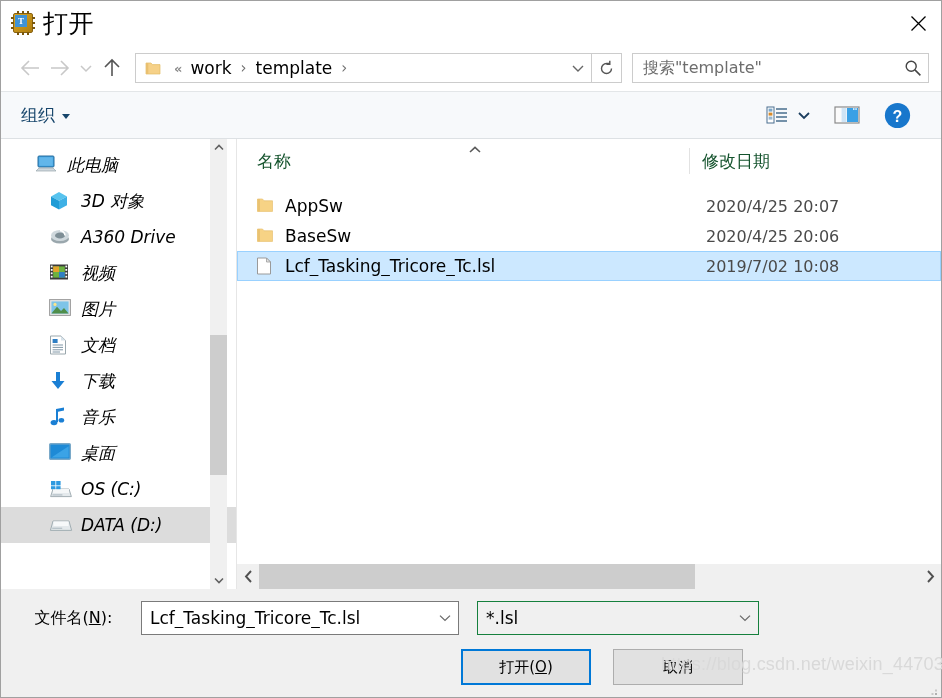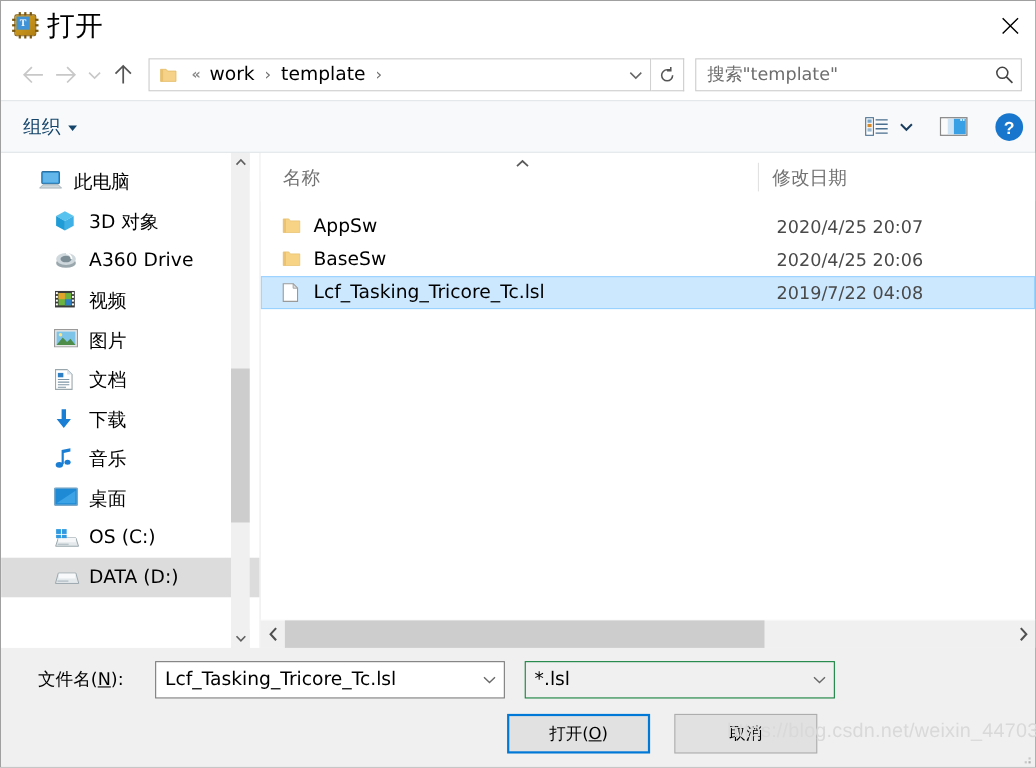--- a/index.html
+++ b/index.html
@@ -134,21 +134,21 @@
     white-space: nowrap; overflow: hidden;
   }
 
   
   .toolbar {
     height: 48px; flex: 0 0 48px;
     background: #f7f9fb;
     border-top: 1px solid #e3e6e8;
     border-bottom: 1px solid #dde1e4;
     display: flex; align-items: flex-start;
-    padding: 0 4px 0 20px;
+    padding: 0 24px 0 20px;
   }
   .tb-item {
     font-size: 17px; color: #16456b;
     font-family: "DejaVu Sans", sans-serif;
     cursor: pointer; display:flex; align-items:center;
     height: 100%;
   }
   .tb-caret {
     border-left: 4px solid transparent;
     border-right: 4px solid transparent;
@@ -171,21 +171,21 @@
   }
 
   
   .sidebar {
     width: 236px; flex: 0 0 236px;
     position: relative;
     background: #ffffff;
     border-right: 1px solid #e6e6e6;
     overflow: hidden;
   }
-  .sb-list { padding-top: 8px; }
+  .sb-list { padding-top: 8px; font-style: italic; }
   .sb-item {
     height: 36px;
     display: flex; align-items: center;
     padding-left: 34px;
     cursor: pointer;
     font-size: 17px; color: #000000;
     font-family: "DejaVu Sans", sans-serif;
     white-space: nowrap;
   }
   .sb-item.l2 { padding-left: 48px; }
@@ -225,21 +225,21 @@
     position: absolute; left: 228px; top: 0;
     width: 20px; height: 6px;
   }
   .col-head {
     height: 44px; flex: 0 0 44px;
     display: flex; align-items: flex-end;
     padding-bottom: 9px;
     background: #ffffff;
   }
   .col {
-    font-size: 17px; color: #737373;
+    font-size: 17px; color: #14532d;
     font-family: "DejaVu Sans", sans-serif;
     cursor: pointer; height: 26px;
     display: flex; align-items: center;
   }
   .col-name { width: 452px; flex: 0 0 452px; padding-left: 20px; }
   .col-date { flex: 1 1 auto; padding-left: 12px; border-left: 1px solid #e2e2e2; }
 
   .rows { flex: 1 1 auto; overflow: hidden; padding-top: 8px; }
   .row {
     height: 30px;
@@ -691,21 +691,21 @@
         <div class="row selected">
           <div class="row-name">
             <span class="ricon">
               <svg width="16" height="18" viewBox="0 0 16 18">
                 <path d="M1.5 1 L10.5 1 L14.5 5 L14.5 17 L1.5 17 Z" fill="#ffffff" stroke="#9a9a9a" stroke-width="1"></path>
                 <path d="M10.5 1 L14.5 5 L10.5 5 Z" fill="#e2e2e2" stroke="#9a9a9a" stroke-width="0.8"></path>
               </svg>
             </span>
             <span>Lcf_Tasking_Tricore_Tc.lsl</span>
           </div>
-          <div class="row-date">2019/7/22 04:08</div>
+          <div class="row-date">2019/7/02 10:08</div>
         </div>
       </div>
 
       <div class="h-scroll">
         <div class="h-arrow">
           <svg width="9" height="13" viewBox="0 0 9 13">
             <path d="M7 1 L2 6.5 L7 12" stroke="#505050" stroke-width="1.9" fill="none"></path>
           </svg>
         </div>
         <div class="h-track">

